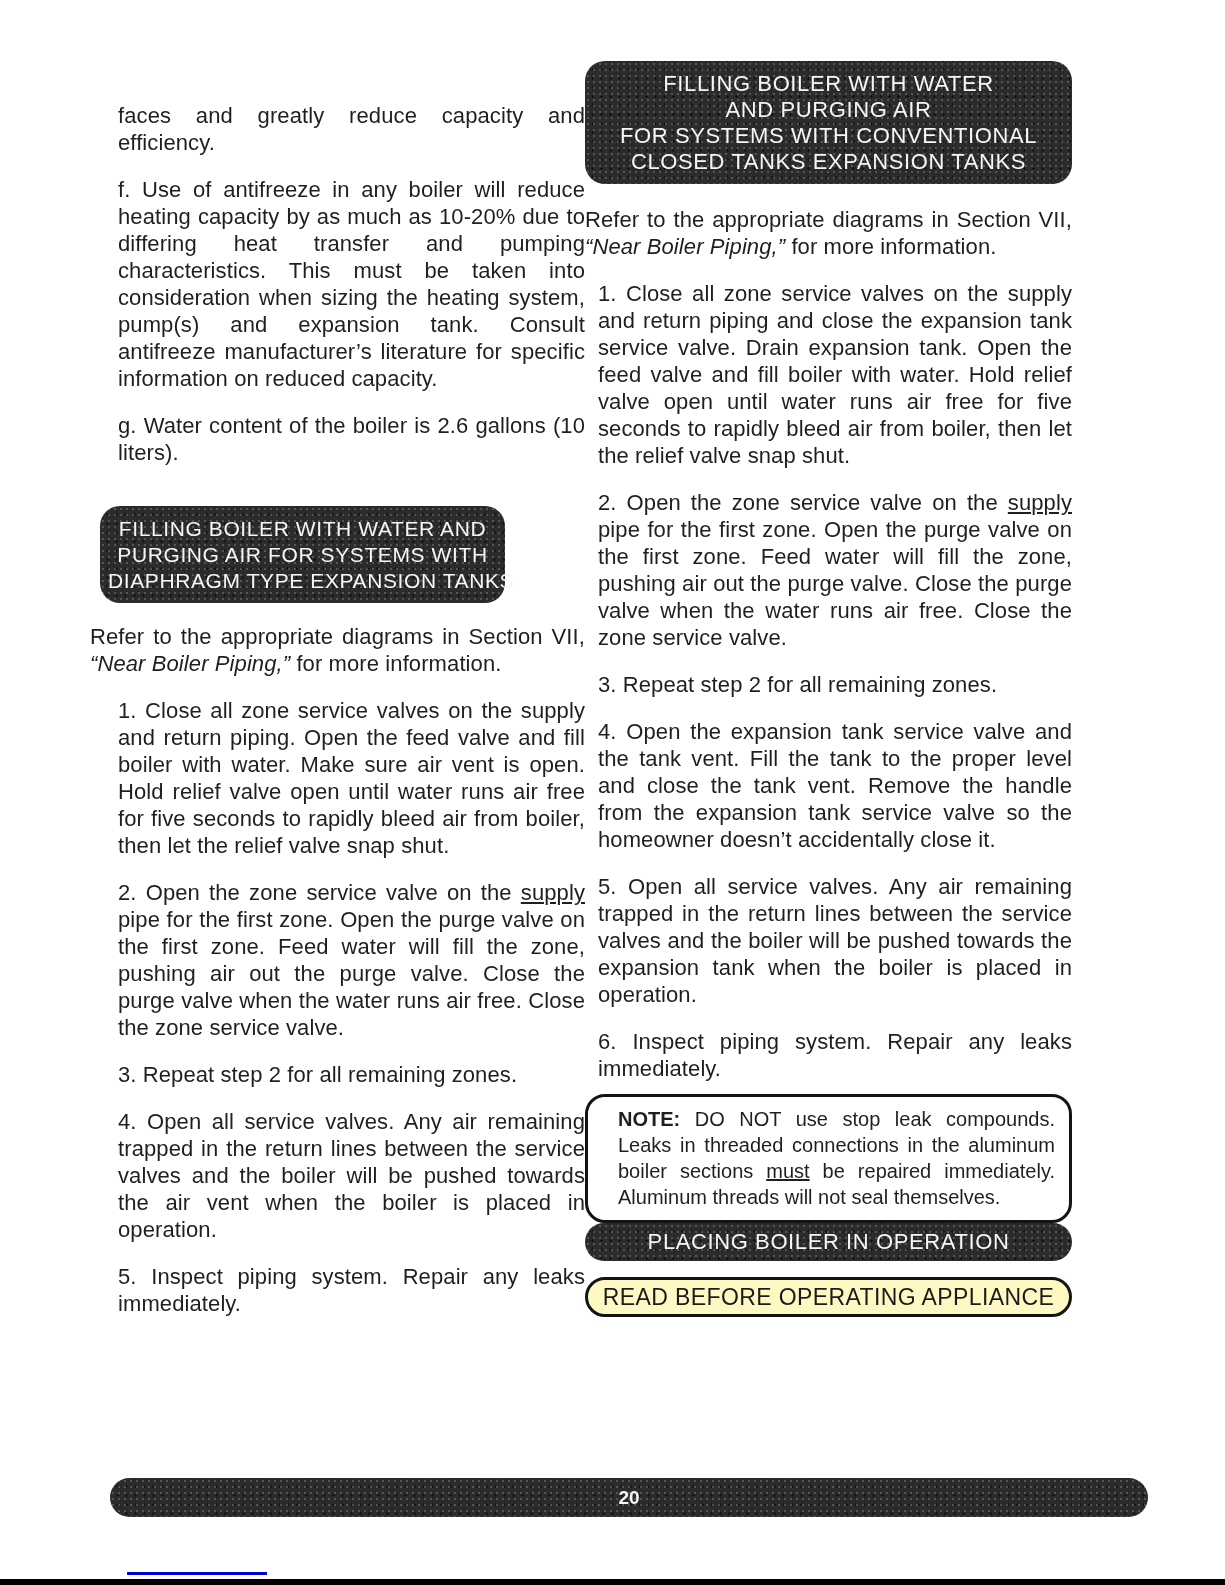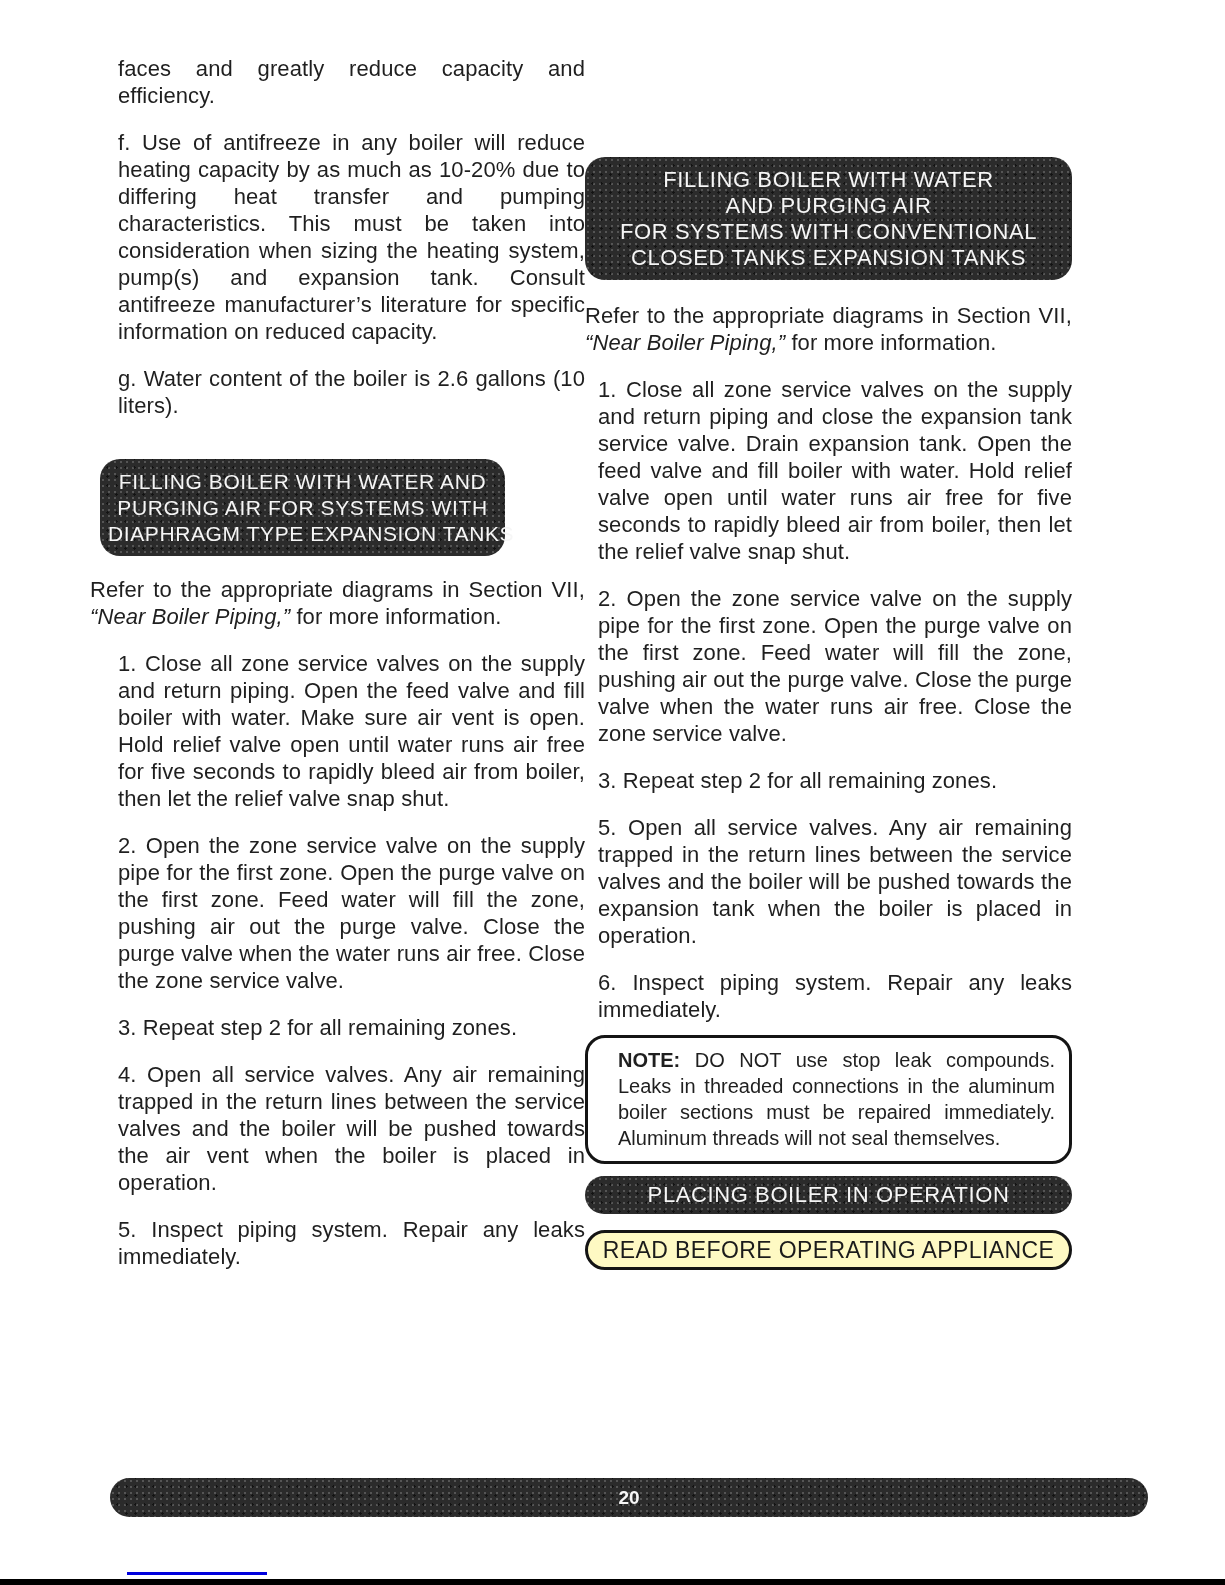--- a/index.html
+++ b/index.html
@@ -24,21 +24,21 @@
     margin:20px 0 0 0;
     font-size:22px;
     line-height:27px;
     text-align:justify;
     letter-spacing:0.1px;
   }
   .para.first{margin-top:0;}
   .indent{padding-left:28px;}
   .indent-sm{padding-left:13px;}
   .it{font-style:italic;}
-  .u{}
+  .u{text-decoration:underline;}
   .banner{
     background-color:var(--banner-bg,#2b2b2b);
     background-image:
       radial-gradient(circle, rgba(255,255,255,0.20) 1px, transparent 1.4px),
       radial-gradient(circle, rgba(0,0,0,0.55) 1px, transparent 1.4px);
     background-size:6px 6px, 9px 9px;
     background-position:0 0, 3px 4px;
     color:var(--banner-text,#f6f6f6);
     text-align:center;
     letter-spacing:0.6px;
@@ -70,21 +70,20 @@
     box-sizing:border-box;
     width:487px;
   }
   .note-text{
     margin:0;
     font-size:20px;
     line-height:26px;
     text-align:justify;
   }
   .pill{
-    margin-top:12px;
     width:487px;
     height:38px;
     border-radius:19px;
     font-size:22px;
     line-height:38px;
     box-sizing:border-box;
   }
   .read-banner{
     margin-top:16px;
     width:487px;
@@ -161,20 +160,21 @@
         <div class="banner-line">AND PURGING AIR</div>
         <div class="banner-line">FOR SYSTEMS WITH CONVENTIONAL</div>
         <div class="banner-line">CLOSED TANKS EXPANSION TANKS</div>
       </div>
 
       <p class="para" style="margin-top:22px;"><span>Refer to the appropriate diagrams in Section VII, </span><span class="it">“Near Boiler Piping,”</span><span> for more information.</span></p>
 
       <p class="para indent-sm">1. Close all zone service valves on the supply and return piping and close the expansion tank service valve. Drain expansion tank. Open the feed valve and fill boiler with water. Hold relief valve open until water runs air free for five seconds to rapidly bleed air from boiler, then let the relief valve snap shut.</p>
       <p class="para indent-sm"><span>2. Open the zone service valve on the </span><span class="u">supply</span><span> pipe for the first zone. Open the purge valve on the first zone. Feed water will fill the zone, pushing air out the purge valve. Close the purge valve when the water runs air free. Close the zone service valve.</span></p>
       <p class="para indent-sm">3. Repeat step 2 for all remaining zones.</p>
+      <p class="para indent-sm">4. Open the expansion tank service valve and the tank vent. Fill the tank to the proper level and close the tank vent. Remove the handle from the expansion tank service valve so the homeowner doesn’t accidentally close it.</p>
       <p class="para indent-sm">5. Open all service valves. Any air remaining trapped in the return lines between the service valves and the boiler will be pushed towards the expansion tank when the boiler is placed in operation.</p>
       <p class="para indent-sm">6. Inspect piping system. Repair any leaks immediately.</p>
 
       <div class="note-box">
         <p class="note-text"><b>NOTE:</b><span> DO NOT use stop leak compounds. Leaks in threaded connections in the aluminum boiler sections </span><span class="u">must</span><span> be repaired immediately. Aluminum threads will not seal themselves.</span></p>
       </div>
 
       <div class="banner pill">PLACING BOILER IN OPERATION</div>
 
       <div class="read-banner">READ BEFORE OPERATING APPLIANCE</div>

